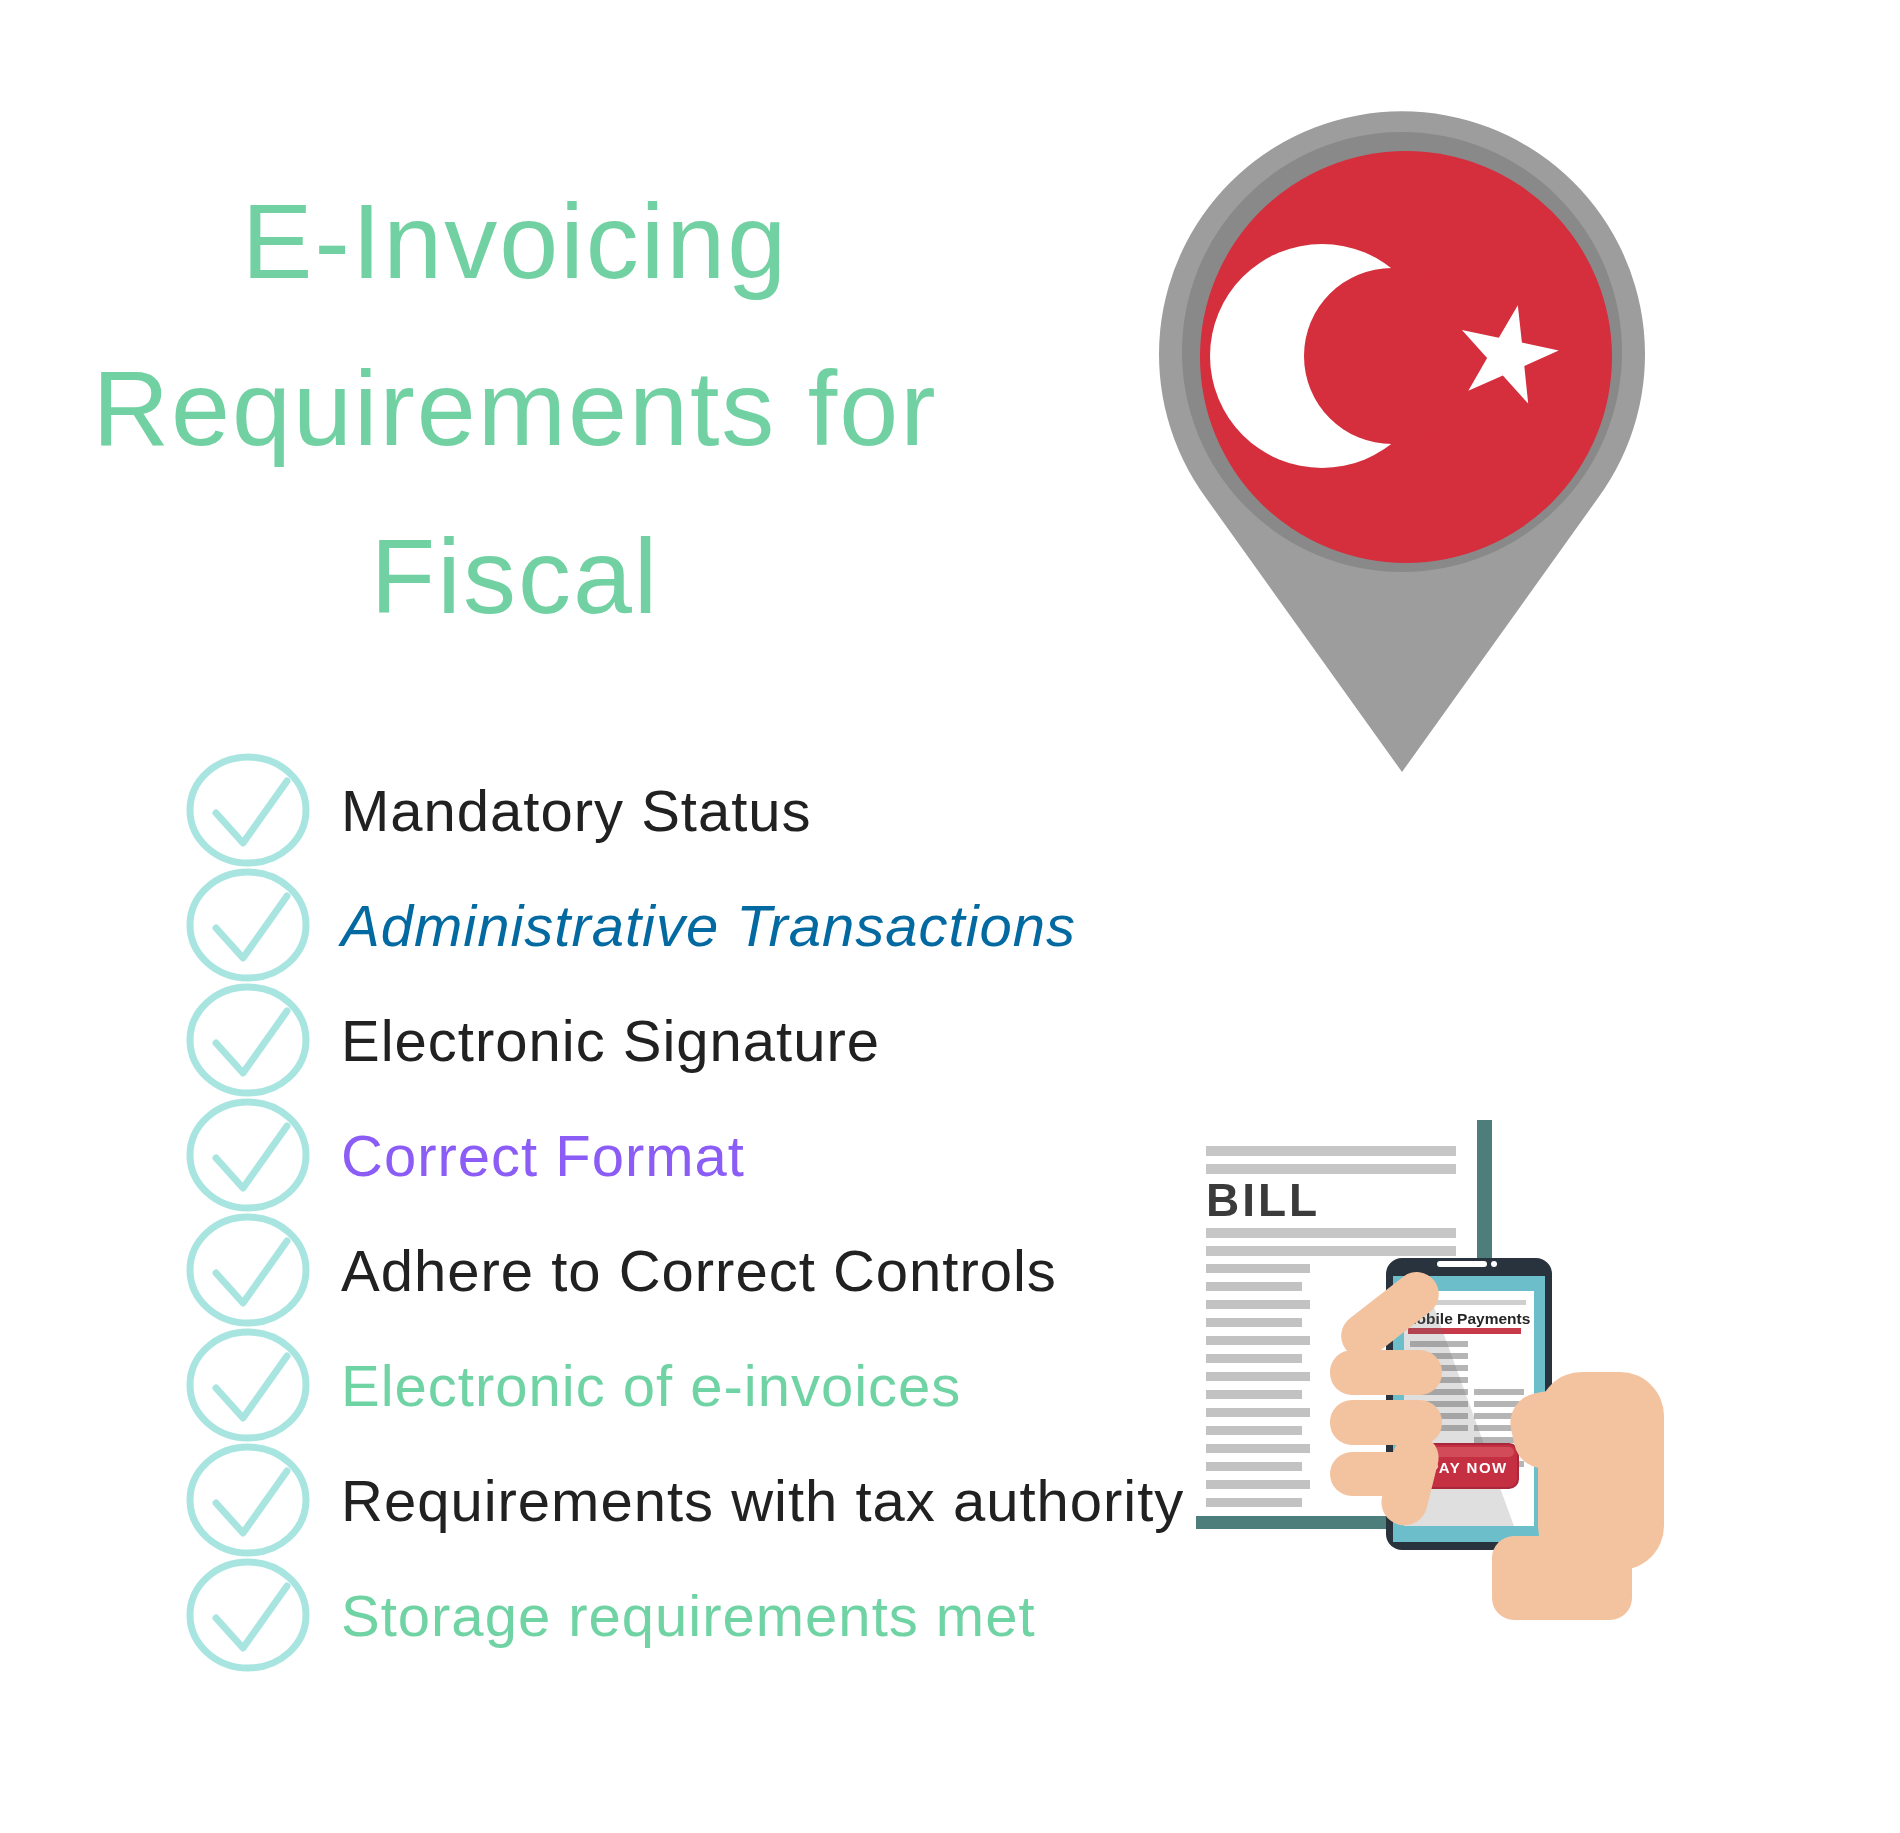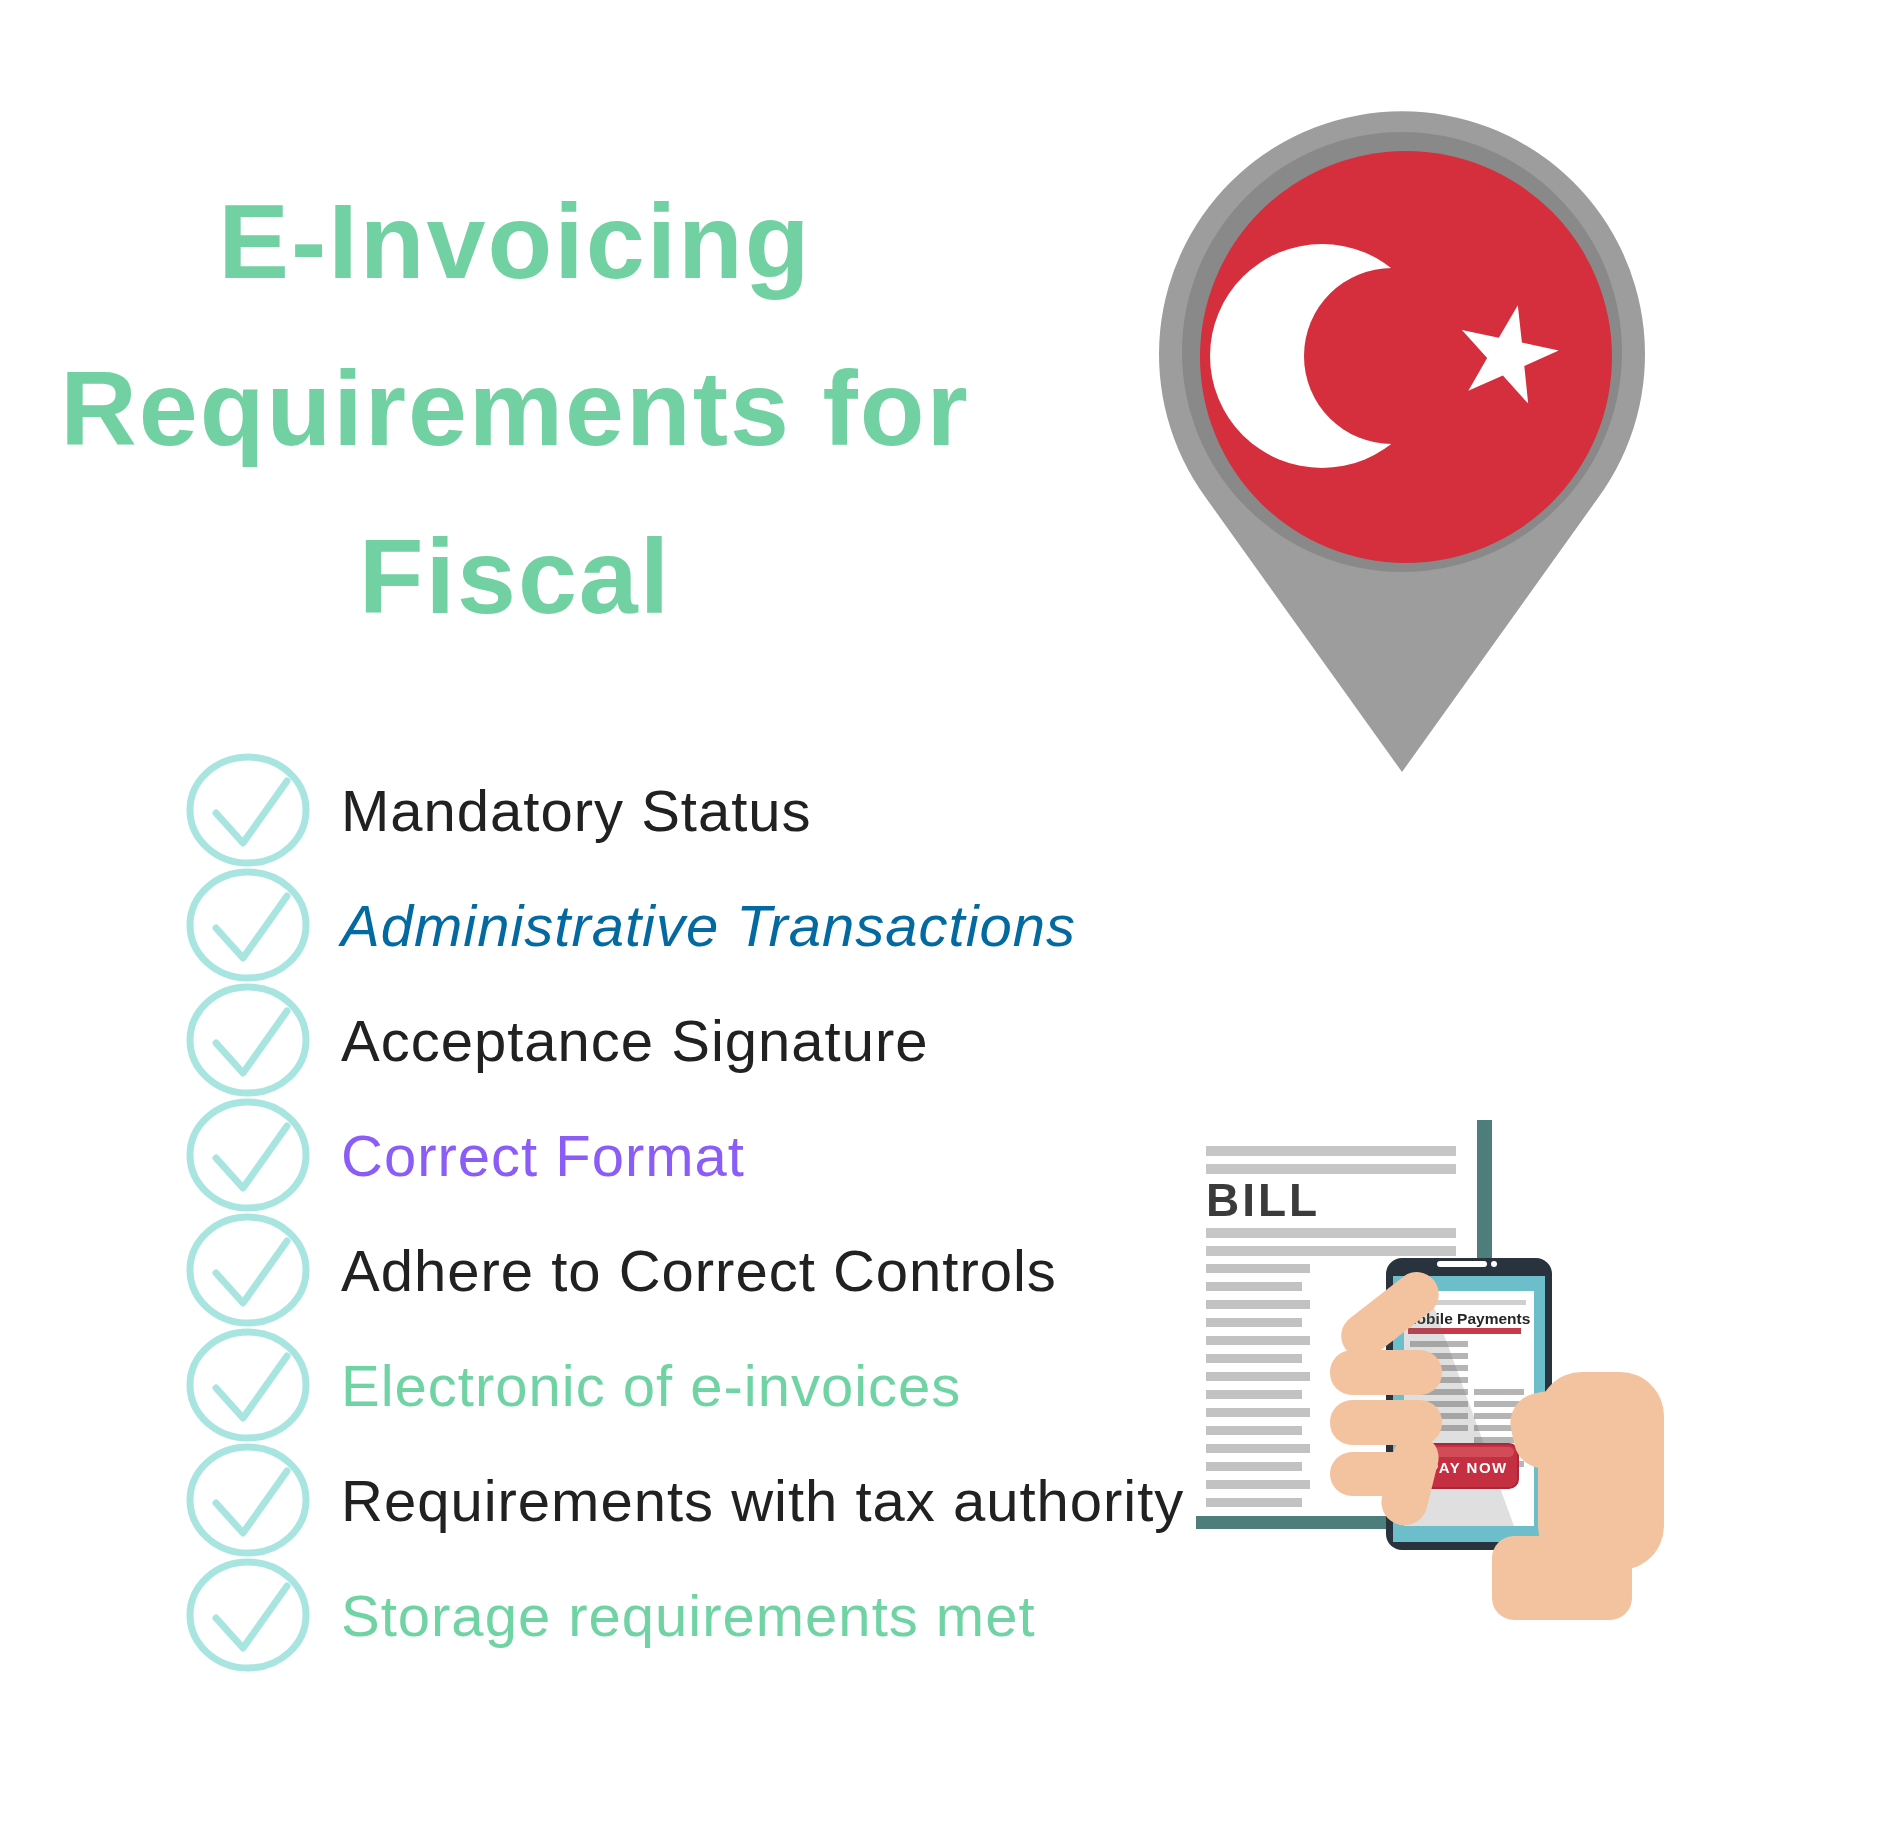--- a/index.html
+++ b/index.html
@@ -3,21 +3,21 @@
 <meta charset="utf-8">
 <style>
   html,body{margin:0;padding:0;}
   body{
     width:1900px;height:1833px;position:relative;background:#ffffff;
     font-family:"Liberation Sans", sans-serif;overflow:hidden;
   }
   
   .title-block{
     position:absolute;left:40px;top:158px;width:950px;
-    text-align:center;font-weight:700;letter-spacing:2px;
+    text-align:center;font-weight:400;letter-spacing:2px;
     font-size:106px;line-height:1.58;color:#72d1a2;
   }
   
   .check-row{
     position:absolute;left:185px;height:124px;display:flex;align-items:center;gap:30px;text-align:center;
   }
   .check-row .badge{flex:0 0 auto;display:block;}
   .check-row .label{
     font-size:58px;letter-spacing:1px;white-space:nowrap;color:#212121;
   }
@@ -66,21 +66,21 @@
     <ellipse cx="63" cy="58" rx="58" ry="53" fill="none" stroke="#a8e5e0" stroke-width="7"></ellipse>
     <path d="M 31 61 L 58 91 L 102 29" fill="none" stroke="#a8e5e0" stroke-width="7" stroke-linecap="round" stroke-linejoin="round"></path>
   </svg>
   <span class="label" style="color: #0369a1; font-style: italic;">Administrative Transactions</span>
 </div>
 <div class="check-row" style="top:978px">
   <svg class="badge" width="126" height="116" viewBox="0 0 126 116">
     <ellipse cx="63" cy="58" rx="58" ry="53" fill="none" stroke="#a8e5e0" stroke-width="7"></ellipse>
     <path d="M 31 61 L 58 91 L 102 29" fill="none" stroke="#a8e5e0" stroke-width="7" stroke-linecap="round" stroke-linejoin="round"></path>
   </svg>
-  <span class="label" style="color: rgb(33, 33, 33);">Acceptance Signature</span>
+  <span class="label" style="color: rgb(33, 33, 33);">Electronic Signature</span>
 </div>
 <div class="check-row" style="top:1093px">
   <svg class="badge" width="126" height="116" viewBox="0 0 126 116">
     <ellipse cx="63" cy="58" rx="58" ry="53" fill="none" stroke="#a8e5e0" stroke-width="7"></ellipse>
     <path d="M 31 61 L 58 91 L 102 29" fill="none" stroke="#a8e5e0" stroke-width="7" stroke-linecap="round" stroke-linejoin="round"></path>
   </svg>
   <span class="label" style="color: #8b5cf6;">Correct Format</span>
 </div>
 <div class="check-row" style="top:1208px">
   <svg class="badge" width="126" height="116" viewBox="0 0 126 116">

